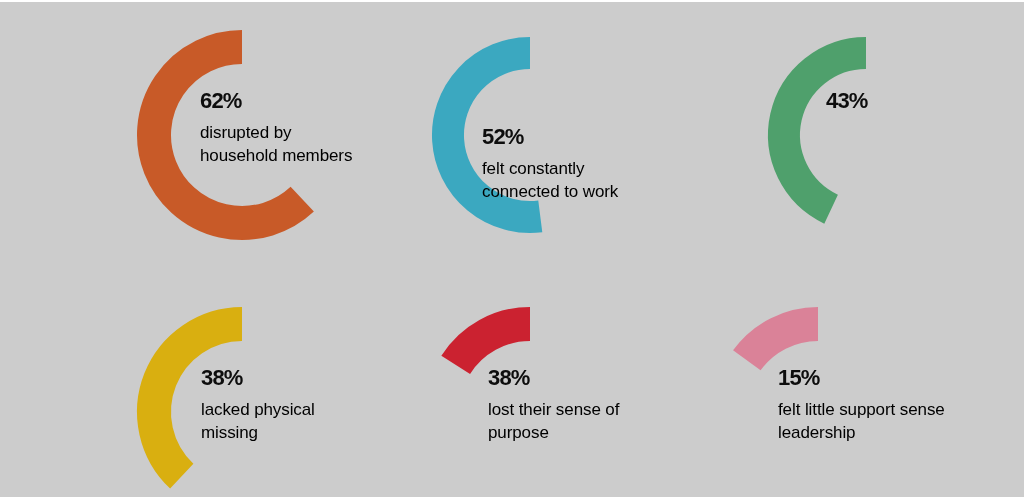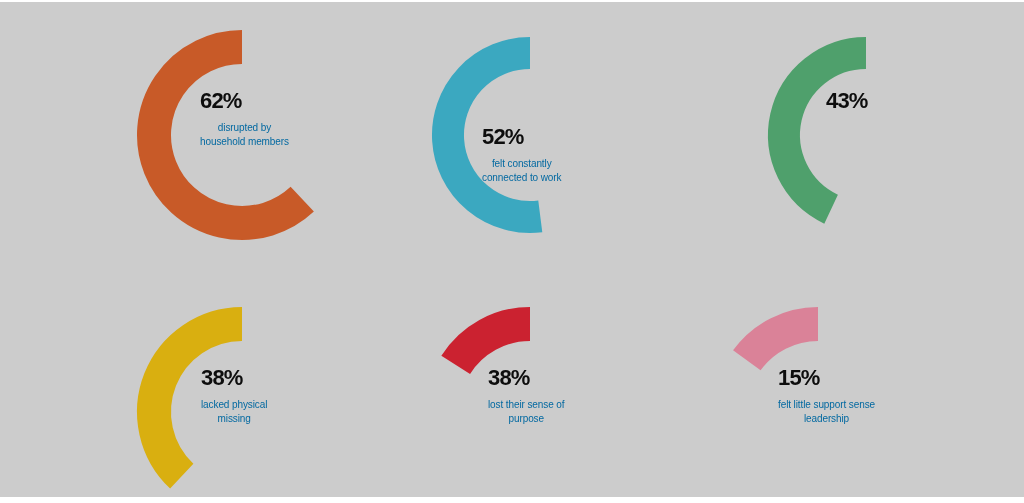--- a/index.html
+++ b/index.html
@@ -55,27 +55,26 @@
     font-size: 22px;
     line-height: 1;
     color: #0d0d0d;
     letter-spacing: -0.8px;
     white-space: nowrap;
   }
 
   .stat-label {
     font-family: "Liberation Sans", sans-serif;
     font-weight: normal;
-    font-size: 10px;
+    font-size: 17px;
     line-height: 1.36;
-    color: #0369a1;
+    color: #000000;
     margin-top: 9px;
     white-space: pre-line;
     letter-spacing: -0.1px;
-    text-align: center;
   }
 </style>
 </head>
 <body>
 
 <div id="infographic">
   <div class="canvas">
     <div id="stats-layer">
         <div class="stat" style="left: 0px; top: 0px; width: 1024px; height: 495px;">
           <svg class="donut-svg" width="1024" height="495" viewBox="0 0 1024 495">

